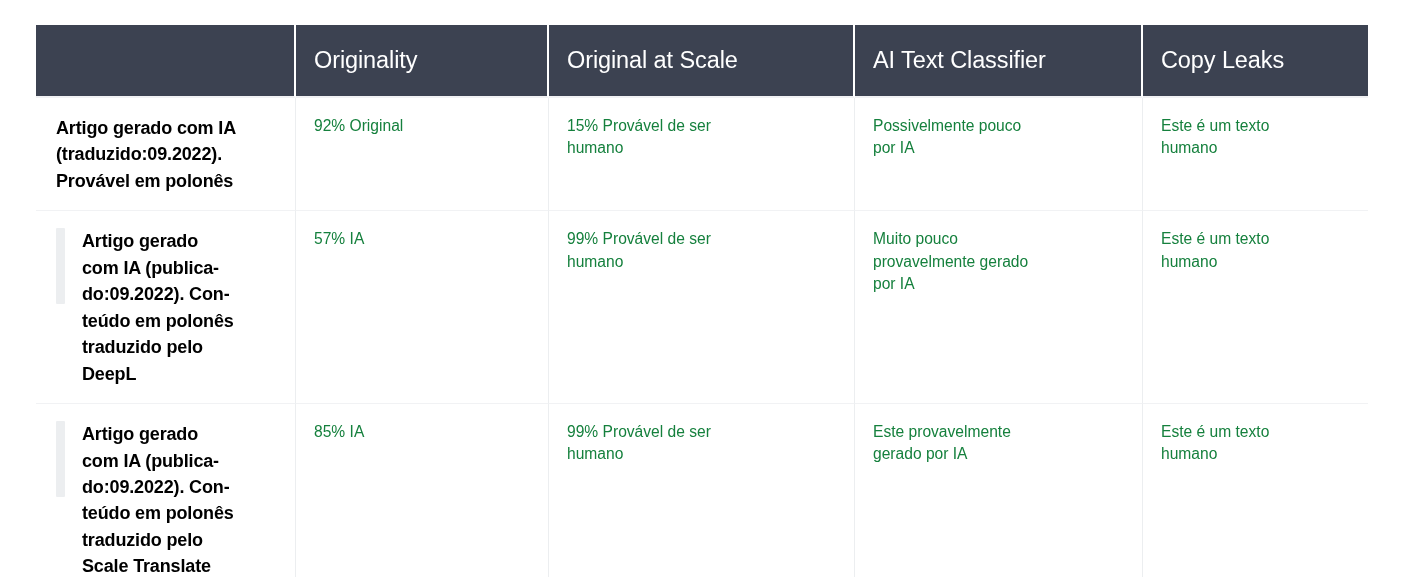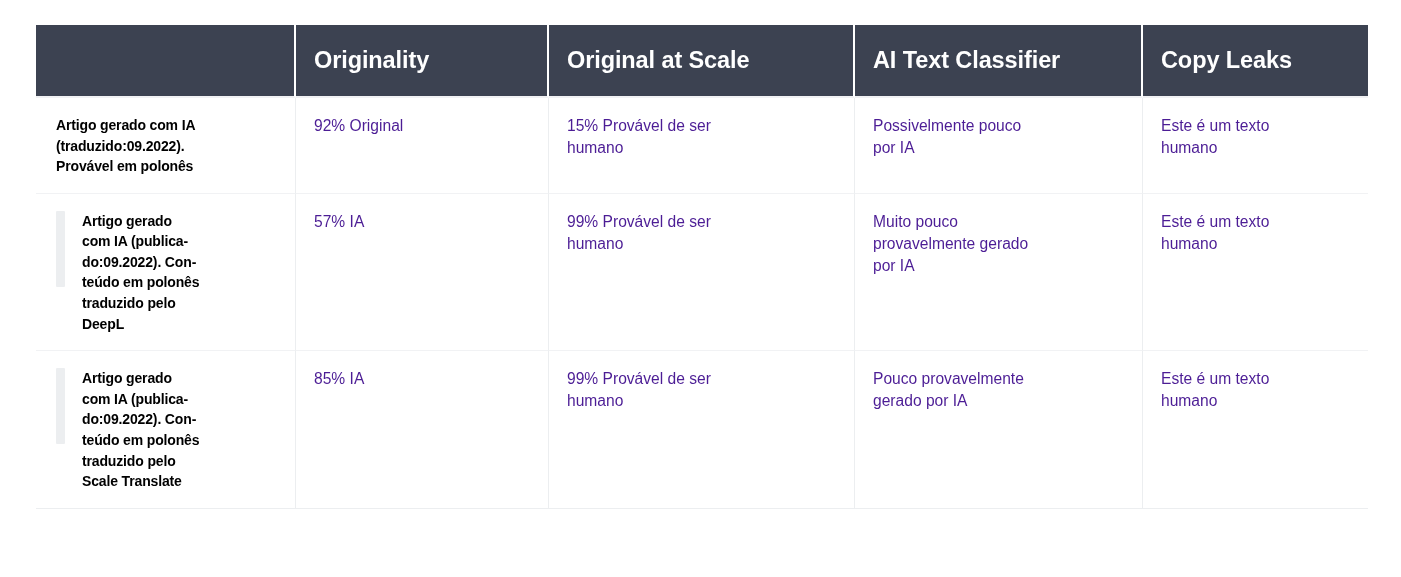--- a/index.html
+++ b/index.html
@@ -35,57 +35,57 @@
 
   
   .cmp-table thead th {
     background: #3c4251;
     color: #ffffff;
     text-align: left;
     vertical-align: middle;
     height: 73px;
     padding: 0 16px 0 18px;
     font-size: 23.5px;
-    font-weight: bold;
+    font-weight: normal;
     letter-spacing: -0.1px;
     border-right: 2px solid #ffffff;
     border-bottom: 2px solid #f1f2f4;
     box-sizing: border-box;
     white-space: nowrap;
   }
   .cmp-table thead th.col-label {
     border-right: 2px solid #ffffff;
   }
   .cmp-table thead th.col-last {
     border-right: none;
   }
 
   
   .cmp-table tbody td {
     background: #ffffff;
     vertical-align: top;
     padding: 17px 18px 16px 18px;
     font-size: 15.6px;
     line-height: 1.42;
-    color: #4c1d95;
+    color: #15803d;
     border-right: 1.5px solid #eceef0;
     border-bottom: 1.5px solid #f1f2f4;
     box-sizing: border-box;
   }
   .cmp-table tbody td.col-last {
     border-right: none;
   }
   .cmp-table tbody tr:last-child td {
     border-bottom: 1.5px solid #eceef0;
   }
 
   
   .cmp-table tbody td.row-label {
     font-weight: bold;
-    font-size: 14px;
+    font-size: 18px;
     line-height: 1.47;
     letter-spacing: -0.15px;
     color: #000000;
     padding-left: 20px;
     padding-right: 8px;
     border-right: 1.5px solid #eceef0;
   }
   .row-label-inner {
     display: flex;
     align-items: flex-start;
@@ -210,21 +210,21 @@
               </span>
           </div>
         </td>
         <td>
           <span class="cell-text">85% IA</span>
         </td>
         <td>
           <span class="cell-text"><span class="ln">99% Provável de ser</span><span class="ln">humano</span></span>
         </td>
         <td>
-          <span class="cell-text"><span class="ln">Pouco provavelmente</span><span class="ln">gerado por IA</span></span>
+          <span class="cell-text"><span class="ln">Este provavelmente</span><span class="ln">gerado por IA</span></span>
         </td>
         <td class="col-last">
           <span class="cell-text"><span class="ln">Este é um texto</span><span class="ln">humano</span></span>
         </td>
       </tr>
 
     </tbody>
   </table>
 
 </div>

